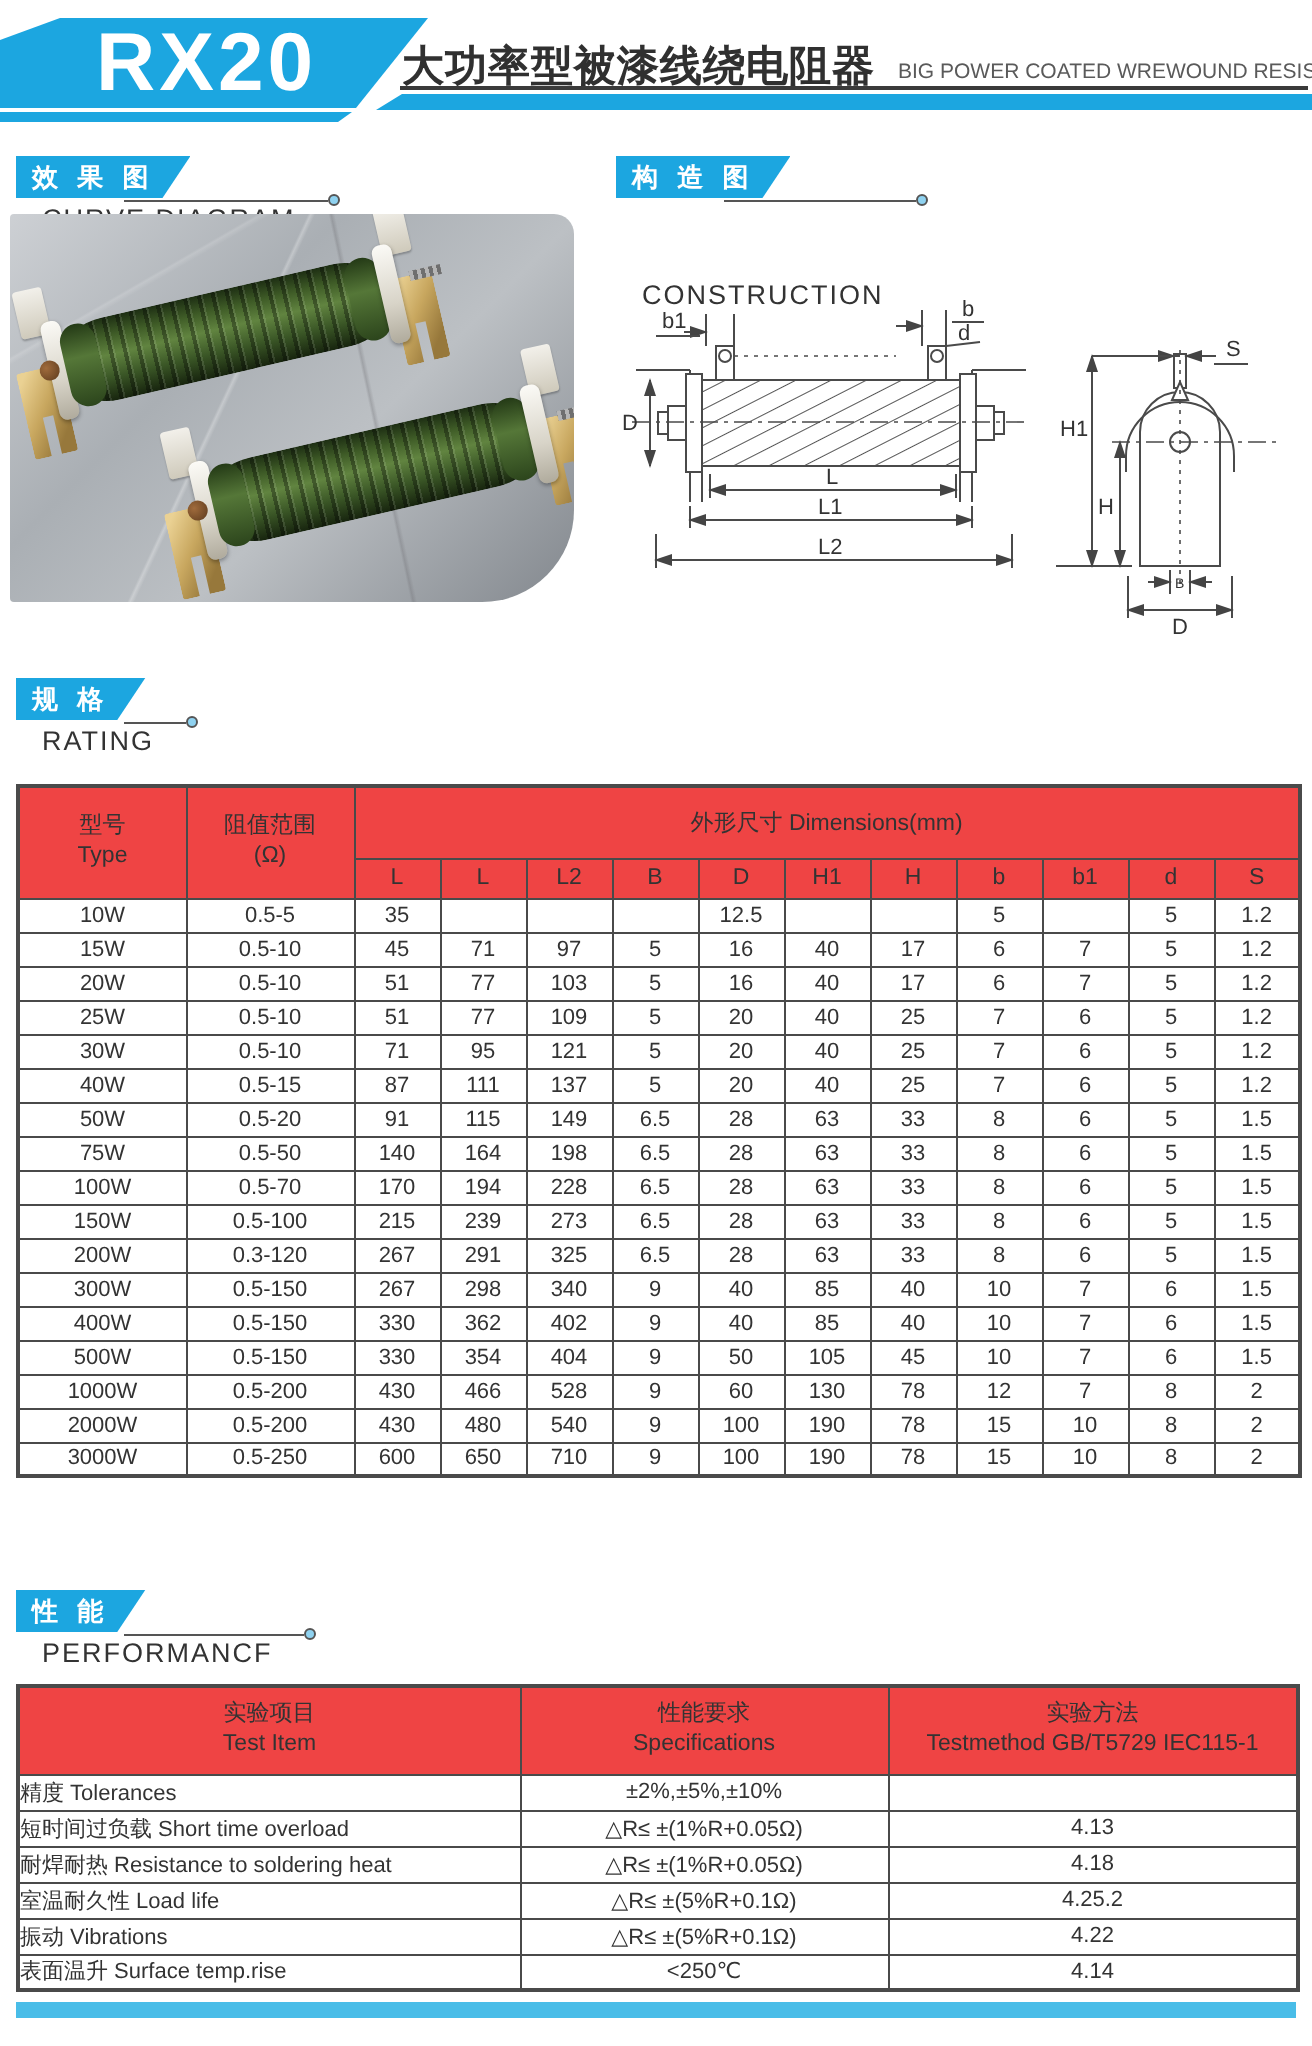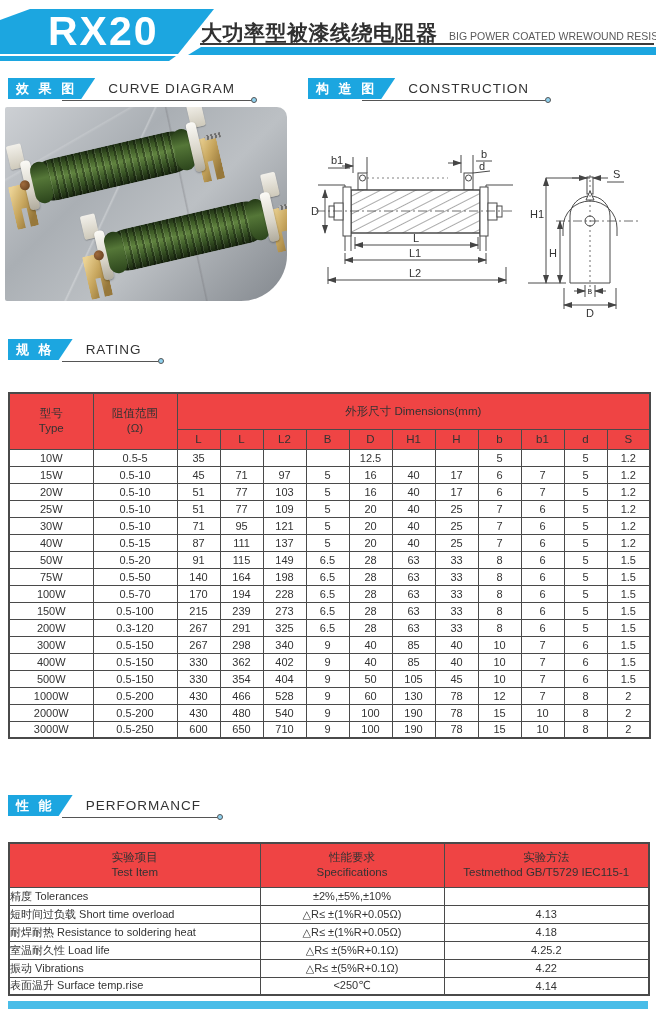--- a/index.html
+++ b/index.html
@@ -14,21 +14,21 @@
   .hdr-strip-left { position:absolute; left:0; top:56px; width:176px; height:5px; background:#1CA6E0;
     clip-path:polygon(0 0, 100% 0, calc(100% - 7px) 100%, 0 100%); }
   .hdr-strip-right { position:absolute; left:188px; top:47px; width:468px; height:8px; background:#1CA6E0;
     clip-path:polygon(13px 0, 100% 0, 100% 100%, 0 100%); }
   .hdr-rule { position:absolute; left:200px; top:43px; width:454px; height:2px; background:#3a3a3a; }
   .hdr-title-zh { position:absolute; left:201px; top:19px; font-size:21px; font-weight:700;
     color:#303030; letter-spacing:0.5px; white-space:nowrap; }
   .hdr-title-en { position:absolute; left:449px; top:30px; font-size:10.5px; color:#5a5a5a; white-space:nowrap; }
 
   
-  .sh { position:absolute; display:inline-flex; align-items:flex-start; height:21px; }
+  .sh { position:absolute; display:inline-flex; align-items:flex-start; height:21px;flex-direction:column; }
   .sh-box { position:relative; background:#1CA6E0; color:#fff; font-size:13px; font-weight:700;
     letter-spacing:3px; padding:3px 18px 3px 8px; height:21px; line-height:15px; white-space:nowrap;
     clip-path:polygon(0 0, 100% 0, calc(100% - 14px) 100%, 0 100%); }
   .sh-en { font-size:13.5px; color:#333; margin-left:13px; letter-spacing:1px; padding-top:3px; white-space:nowrap; }
   .sh::after { content:''; position:absolute; left:54px; right:-16px; bottom:-2px; height:1px; background:#555; }
   .sh::before { content:''; position:absolute; right:-22px; bottom:-4px; width:4px; height:4px;
     border-radius:50%; background:#8fd2f0; border:1px solid #555; }
 
   
   .photo { position:absolute; left:5px; top:107px; width:282px; height:194px;
@@ -99,21 +99,21 @@
     <div class="hdr-title-zh">大功率型被漆线绕电阻器</div>
     <div class="hdr-title-en">BIG POWER COATED WREWOUND RESISTORS</div>
     <div class="hdr-rule"></div>
     <div class="hdr-strip-right"></div>
   </div>
 
   <div class="sh" style="left:8px; top:78px;">
     <div class="sh-box">效 果 图</div>
     <div class="sh-en">CURVE DIAGRAM</div>
   </div>
-  <div class="sh" style="left:308px; top:78px;">
+  <div class="sh" style="left:308px; top:78px;gap:38px;">
     <div class="sh-box">构 造 图</div>
     <div class="sh-en">CONSTRUCTION</div>
   </div>
 
   <div class="photo">
     <div class="resistor res1">
       <div class="r-tab l"></div>
       <div class="r-tab r"></div>
       <div class="r-bracket l"></div>
       <div class="r-bracket r"></div>

